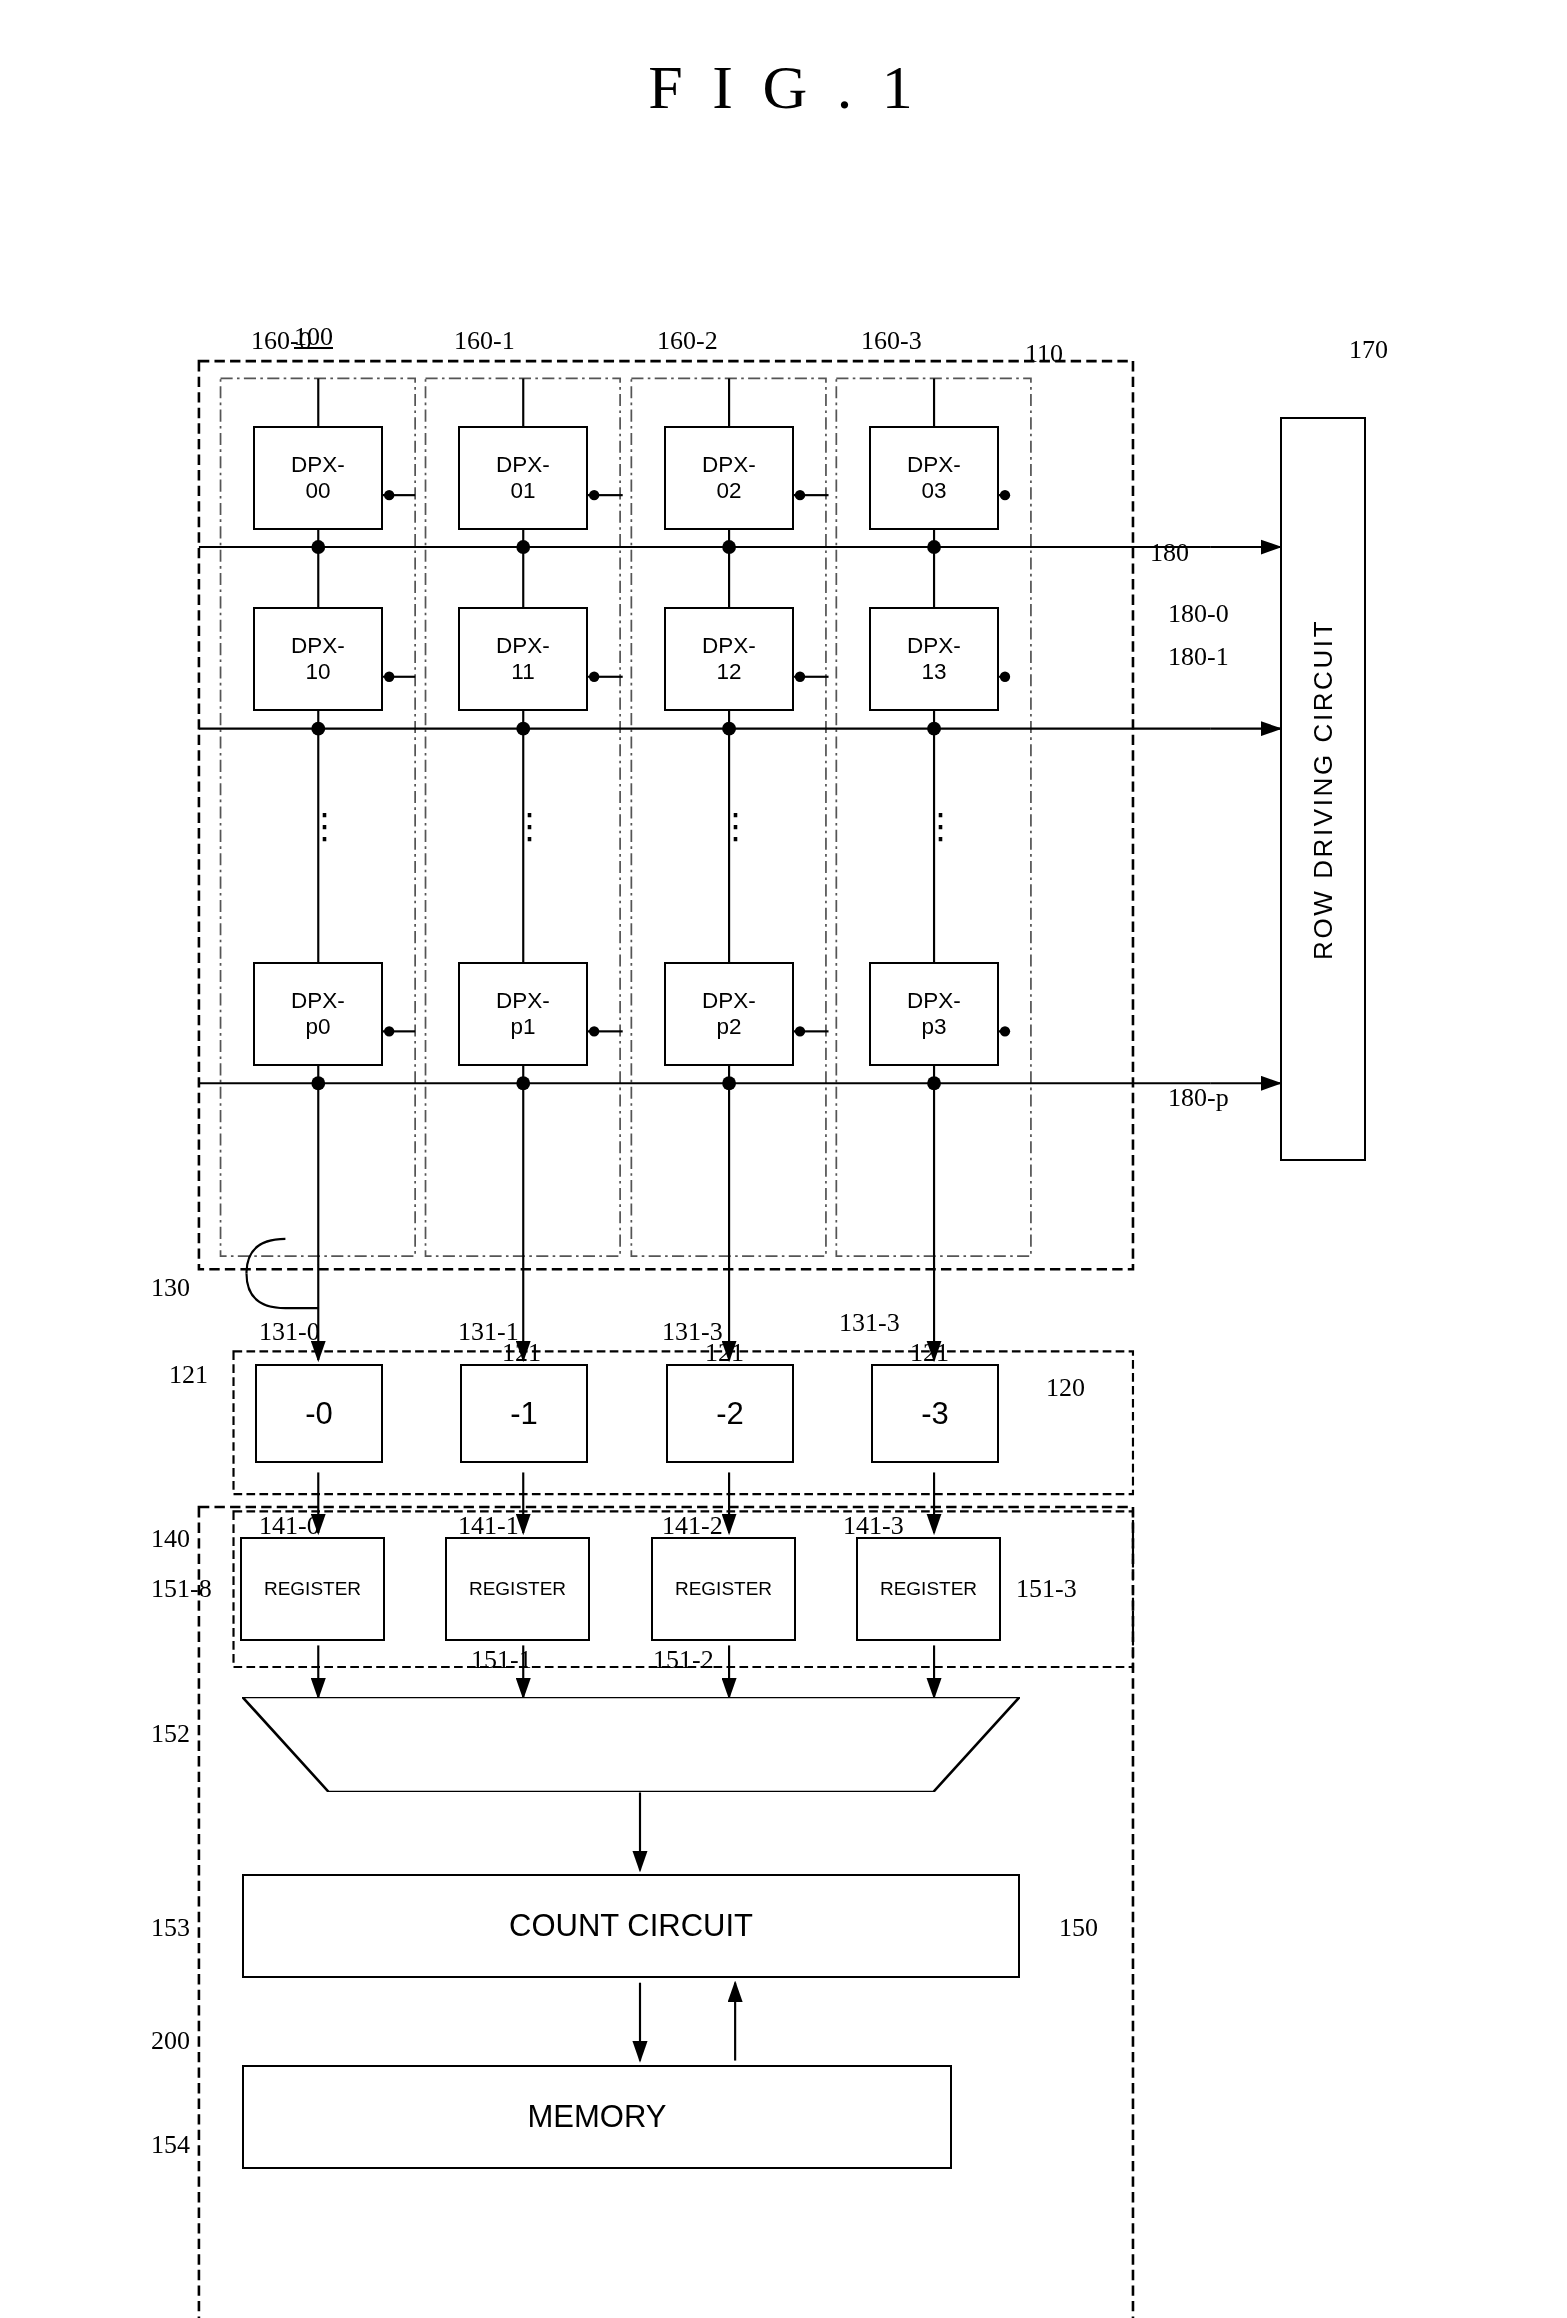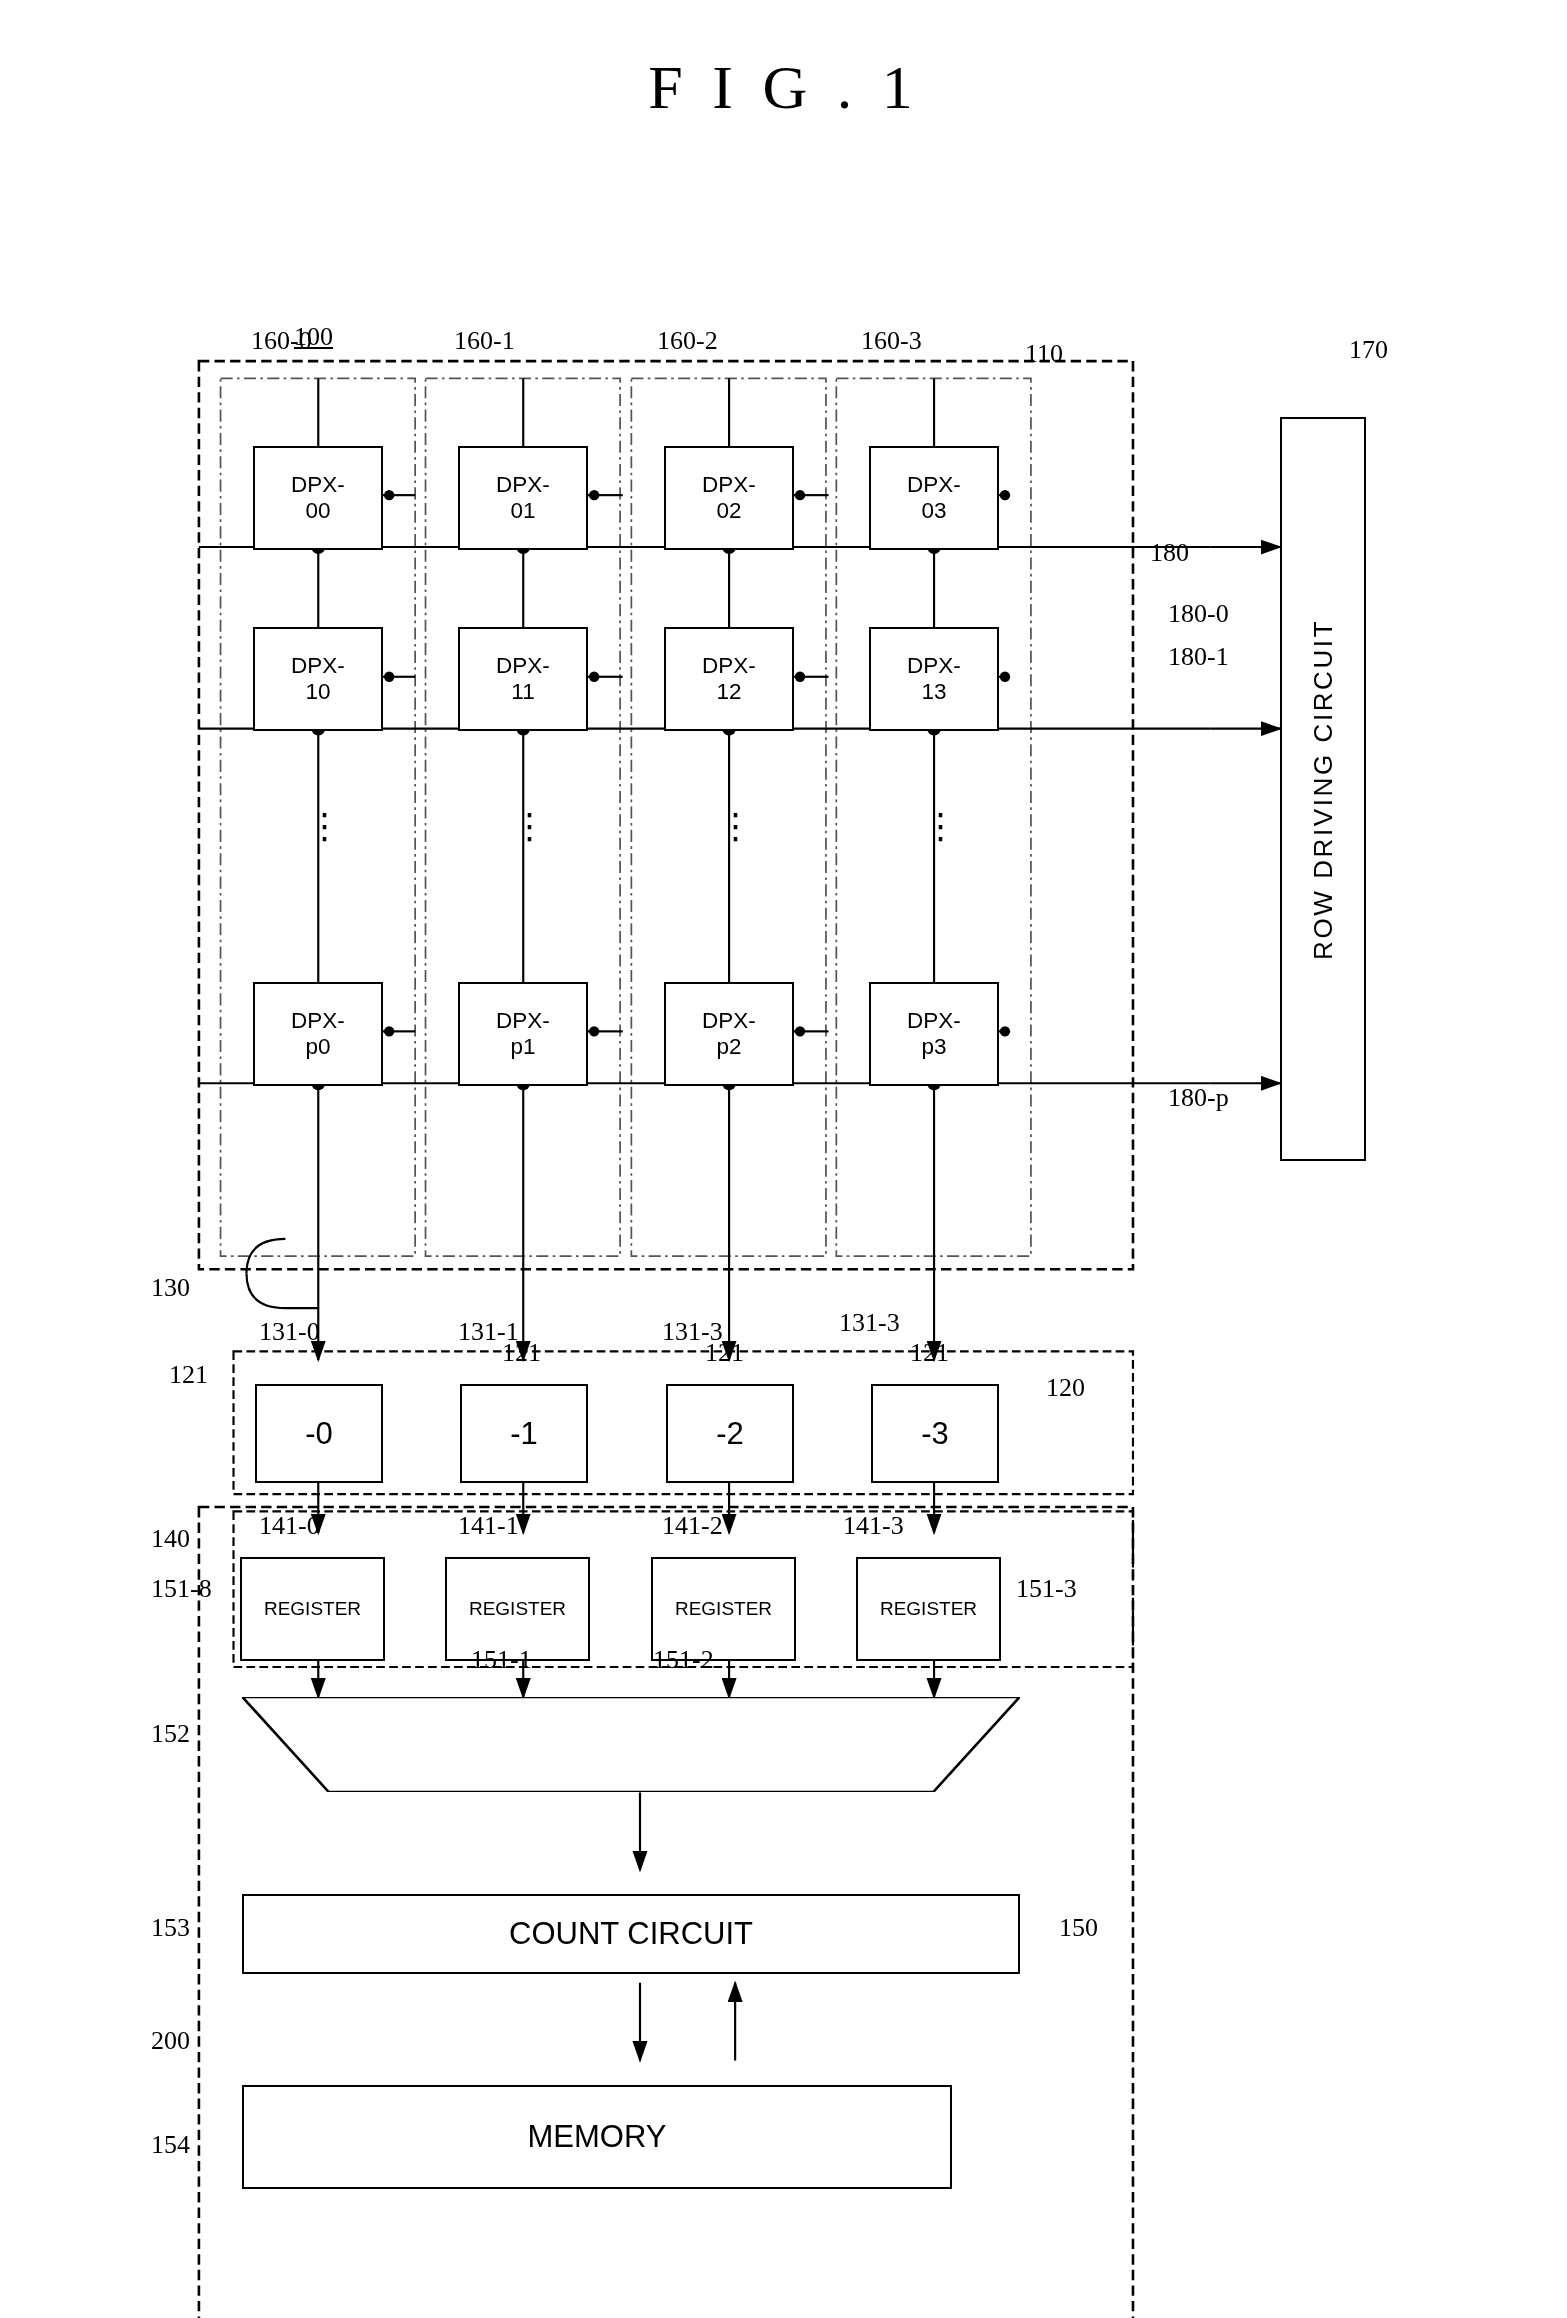--- a/index.html
+++ b/index.html
@@ -43,21 +43,20 @@
     .box {
       position: absolute;
       border: 2.6px solid #000;
       background: #fff;
       display: flex;
       align-items: center;
       justify-content: center;
       font-size: 24px;
       text-align: center;
       font-family: Arial, sans-serif;
-      margin-top: 20px;
     }
 
     
     .svg-overlay {
       position: absolute;
       top: 0;
       left: 0;
       width: 1568px;
       height: 2319px;
       pointer-events: none;
@@ -301,21 +300,21 @@
   <div class="label" style="left:1016px; top:1399px;">151-3</div>
 
   <div class="label" style="left:151px; top:1544px;">152</div>
 
   <svg style="position:absolute; left:242px; top:1522px; width:778px; height:95px;" viewBox="0 0 900 110" width="778" height="95">
     <polygon points="0,0 900,0 800,110 100,110" fill="#fff" stroke="#000" stroke-width="3"></polygon>
   </svg>
 
   <div class="label" style="left:151px; top:1738px;">153</div>
 
-  <div class="box" style="left:242px; top:1699px; width:778px; height:80px; font-size:31px;">COUNT CIRCUIT</div>
+  <div class="box" style="left:242px; top:1699px; width:778px; height:104px; font-size:31px;">COUNT CIRCUIT</div>
 
   <div class="label" style="left:1059px; top:1738px;">150</div>
 
   <div class="label" style="left:151px; top:1851px;">200</div>
 
   <div class="label" style="left:151px; top:1955px;">154</div>
 
   <div class="box" style="left:242px; top:1890px; width:710px; height:104px; font-size:31px;">MEMORY</div>
 
 </div>

